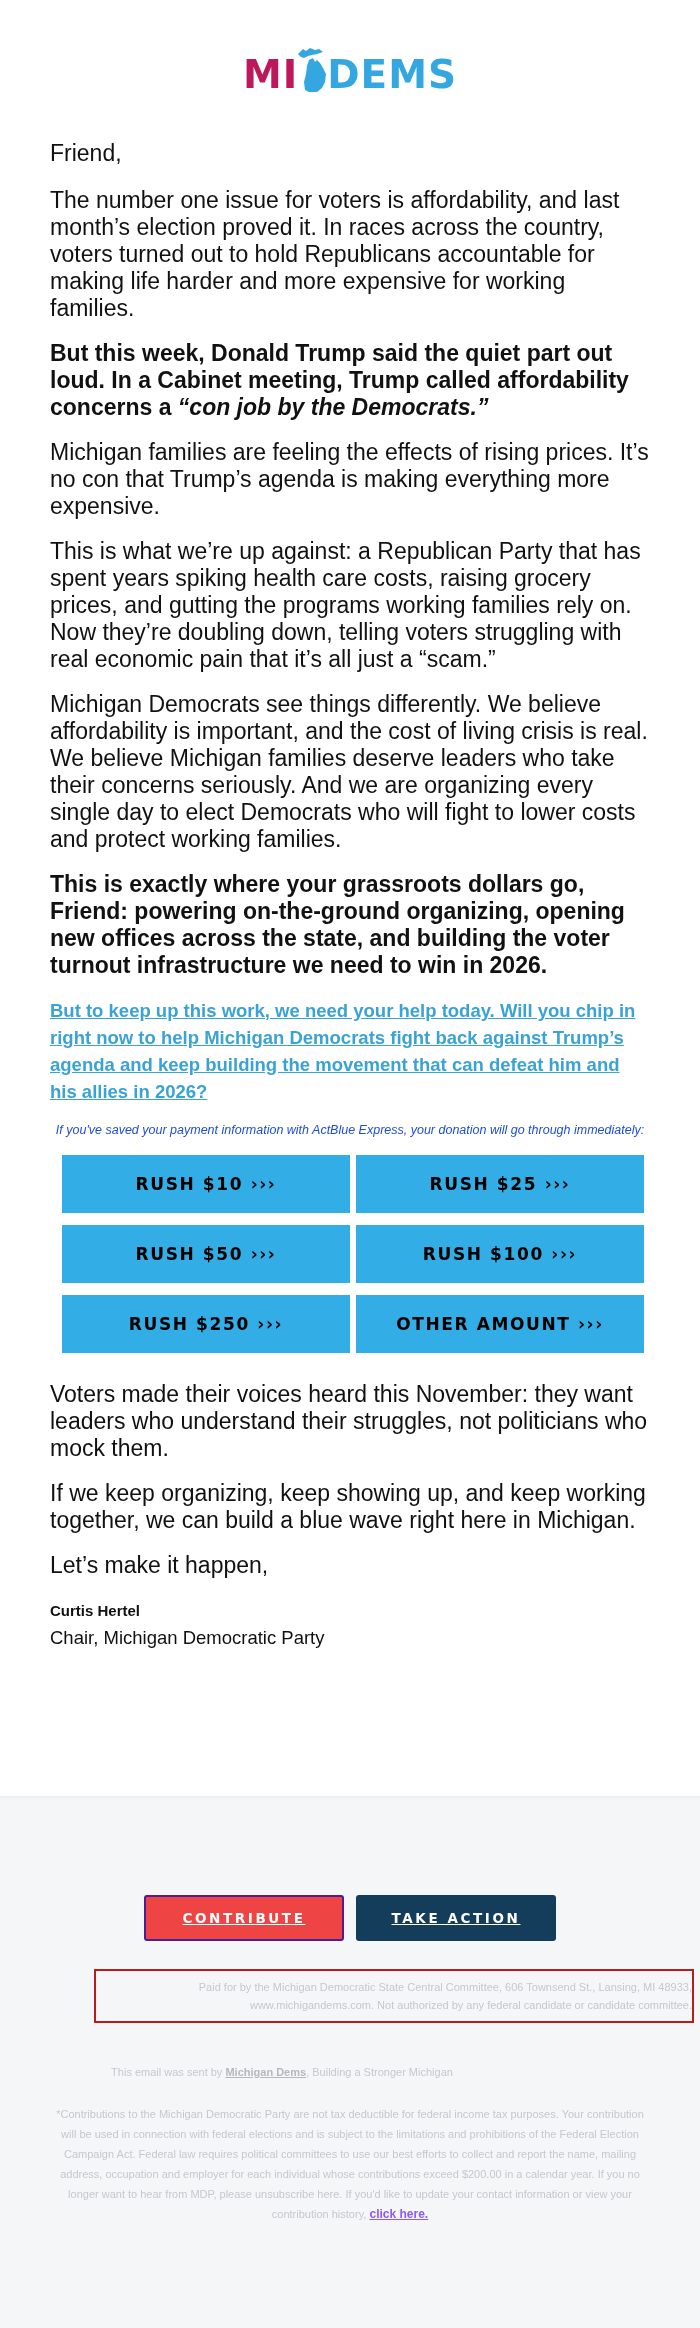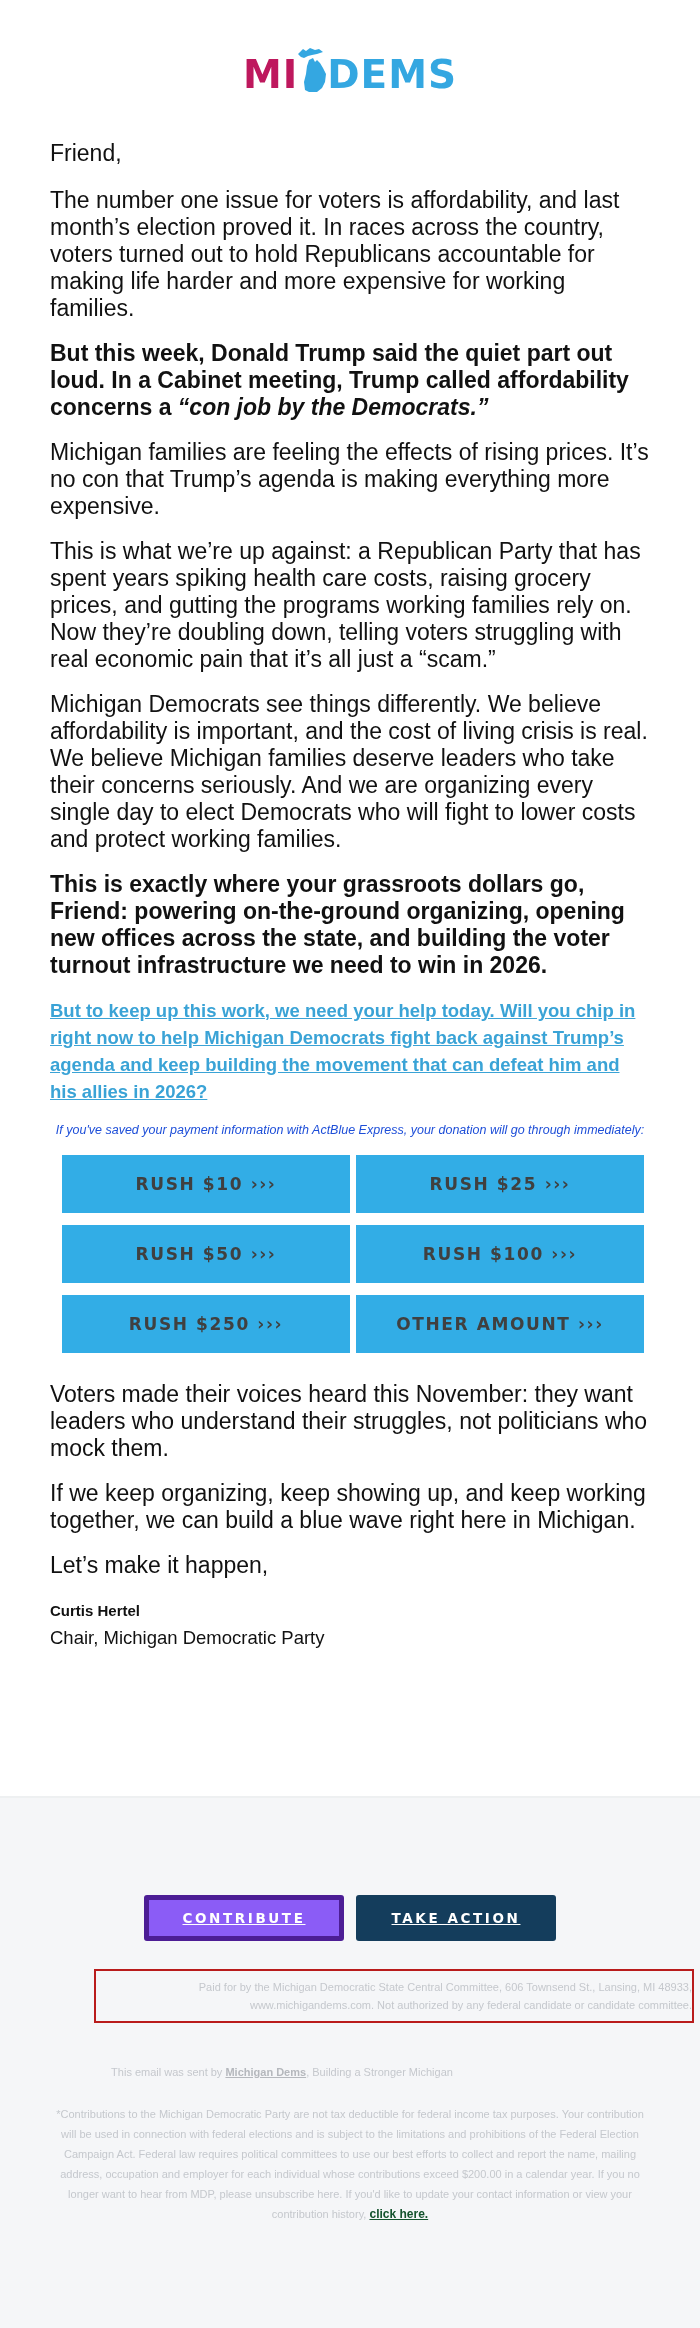--- a/index.html
+++ b/index.html
@@ -12,33 +12,33 @@
   .logo .dems { font-family: "DejaVu Sans", sans-serif; font-weight: bold; font-size: 39px; color: #34a7e1; letter-spacing: 1px; line-height: 38px; }
   .logo svg { display: block; margin: 0 -2px 0 -3px; }
   .content { padding: 0 50px; }
   .content p { font-size: 23px; line-height: 27px; margin-bottom: 18px; }
   .content p.greet { margin-bottom: 20px; }
   .bold { font-weight: bold; }
   .ital { font-style: italic; }
   a.ask { color: #3aa3d6; font-weight: bold; text-decoration: underline; font-size: 18.5px; line-height: 27px; display: block; margin-bottom: 18px; }
   .express-note { font-size: 12.5px; font-style: italic; text-align: center; color: #1d4ed8; margin: 10px 0 18px; }
   .btn-grid { display: grid; grid-template-columns: 288px 288px; column-gap: 6px; row-gap: 12px; padding-left: 12px; margin-bottom: 28px; }
-  .rush-btn { background: #32ade6; color: #404040; height: 58px; display: flex; align-items: center; justify-content: center; font-family: "DejaVu Sans", sans-serif; font-weight: bold; font-size: 17px; letter-spacing: 1.6px; text-decoration: none; }
+  .rush-btn { background: #32ade6; color: #000000; height: 58px; display: flex; align-items: center; justify-content: center; font-family: "DejaVu Sans", sans-serif; font-weight: bold; font-size: 17px; letter-spacing: 1.6px; text-decoration: none; }
   .sig-name { font-weight: bold; font-size: 15px; line-height: 27px; }
   .sig-title { font-size: 18.5px; line-height: 27px; }
   .footer { background: #f5f6f8; border-top: 2px solid #eef0f1; width: 700px; height: 532px; position: relative; }
   .footer-btns { position: absolute; top: 97px; left: 144px; display: flex; gap: 12px; }
   .fbtn { width: 200px; height: 46px; border-radius: 3px; display: flex; align-items: center; justify-content: center; color: #ffffff; font-family: "DejaVu Sans", sans-serif; font-weight: bold; font-size: 13.5px; letter-spacing: 2.6px; }
-  .fbtn.contribute { background: #8b5cf6; border: 5px solid #4c1d95; }
+  .fbtn.contribute { background: #ef4444; border: 2px solid #4c1d95; }
   .fbtn.action { background: #143d5c; }
   .paid-box { position: absolute; top: 171px; left: 50px; width: 600px; height: 54px; border: 2px solid #b91c1c; display: flex; flex-direction: column; align-items: flex-end; justify-content: center; font-size: 11px; line-height: 18px; color: #c5c8cd; text-align: center; margin-left: 44px; }
   .sent-by { position: absolute; top: 268px; left: 0; width: 564px; text-align: center; font-size: 11px; color: #c5c8cd; }
   .sent-by a { color: #b5b8bd; font-weight: bold; text-decoration: underline; }
   .legal { position: absolute; top: 306px; left: 54px; width: 592px; text-align: center; font-size: 11px; line-height: 20px; color: #c5c8cd; }
-  .legal a { color: #14532d; font-weight: bold; text-decoration: underline; font-size: 12px; }
+  .legal a { color: #8b5cf6; font-weight: bold; text-decoration: underline; font-size: 12px; }
 </style>
 </head>
 <body>
 
 <div class="main">
   <div class="logo-wrap">
     <div class="logo">
       <span class="mi">MI</span>
       <svg width="34" height="48" viewBox="0 0 34 48">
         <path fill="#34a7e1" d="M3 8 L8 3 L11 5 L15 2 L20 4 L24 3 L28 6 L22 8 L17 9 L13 10 L9 12 L6 11 Z M14 14 L18 12 L20 16 L22 14 L25 17 L28 22 L31 28 L30 36 L27 42 L22 46 L14 46 L10 44 L9 36 L11 28 L12 20 Z"></path>

